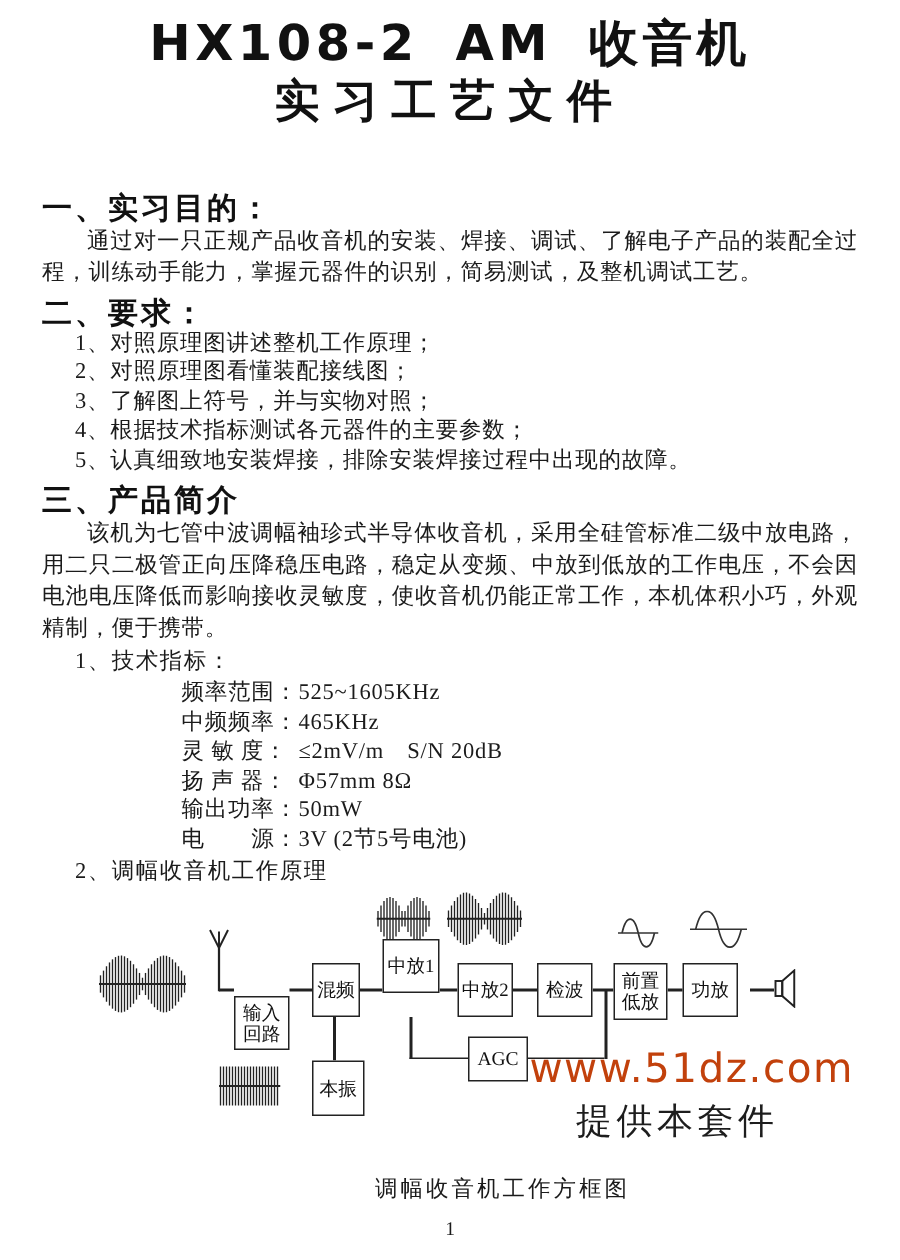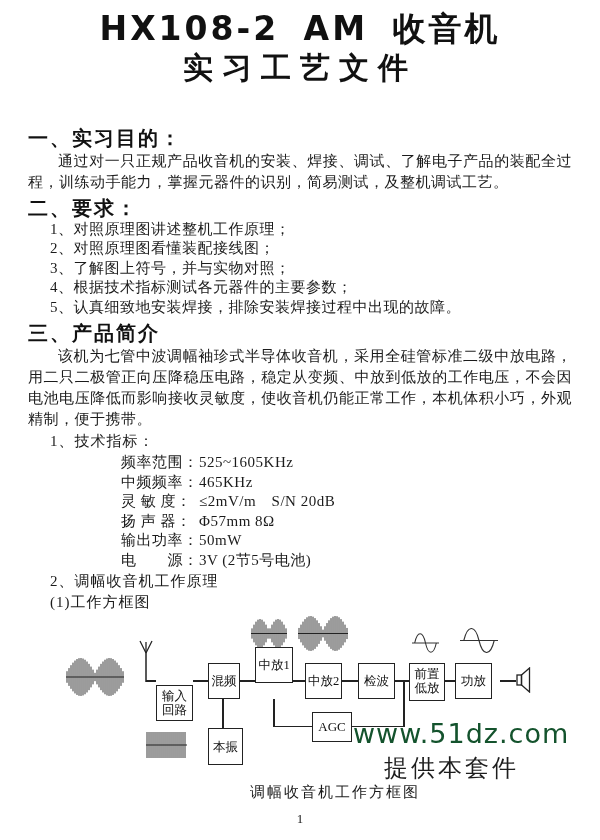--- a/index.html
+++ b/index.html
@@ -53,34 +53,34 @@
     border:1.6px solid #222;background:#fff;
     display:flex;align-items:center;justify-content:center;
     text-align:center;font-size:12.5px;line-height:1.15;
     letter-spacing:0;color:#111;
   }
   .b-input {left:156px;top:51px;width:37px;height:36px;padding:0 4px;margin-top:22px;}
   .b-mixer {left:208px;top:51px;width:32px;height:36px;}
   .b-if1   {left:255px;top:35px;width:38px;height:36px;}
   .b-if2   {left:305px;top:51px;width:37px;height:36px;}
   .b-det   {left:358px;top:51px;width:37px;height:36px;}
-  .b-pre   {left:409px;top:51px;width:36px;height:38px;padding:0 4px;font-family:Liberation Mono, monospace;}
+  .b-pre   {left:409px;top:51px;width:36px;height:38px;padding:0 4px;}
   .b-pa    {left:455px;top:51px;width:37px;height:36px;}
   .b-agc   {left:312px;top:100px;width:40px;height:30px;font-size:13px;}
   .b-lo    {left:208px;top:116px;width:35px;height:37px;}
 
   .ln{position:absolute;background:#222;}
   .lh{height:1.6px;}
   .lv{width:1.6px;}
 
   .wave{position:absolute;}
   .wm1{
     position:absolute;left:353px;top:106px;
     font-family:"DejaVu Sans","Liberation Sans",sans-serif;
-    font-size:27px;font-weight:400;color:#14532d;letter-spacing:1px;
+    font-size:27px;font-weight:400;color:#c2410c;letter-spacing:1px;
   }
   .wm2{
     position:absolute;left:384px;top:140px;
     font-size:24px;color:#1d1d1d;letter-spacing:3px;
   }
   .caption{
     position:absolute;left:0;top:783px;width:600px;
     text-align:center;font-size:15px;letter-spacing:2px;
     transform:translateX(35px);
   }
@@ -116,21 +116,20 @@
     <div class="specs">
       <div class="spec-row"><span class="spec-label">频率范围：</span><span class="spec-value">525~1605KHz</span></div>
       <div class="spec-row"><span class="spec-label">中频频率：</span><span class="spec-value">465KHz</span></div>
       <div class="spec-row"><span class="spec-label">灵 敏 度：</span><span class="spec-value">≤2mV/m　S/N 20dB</span></div>
       <div class="spec-row"><span class="spec-label">扬 声 器：</span><span class="spec-value">Φ57mm 8Ω</span></div>
       <div class="spec-row"><span class="spec-label">输出功率：</span><span class="spec-value">50mW</span></div>
       <div class="spec-row"><span class="spec-label">电　　源：</span><span class="spec-value">3V (2节5号电池)</span></div>
     </div>
 
     <p class="subhead">2、调幅收音机工作原理</p>
-    <p class="subhead">(1)工作方框图</p>
   </div>
 
   <div class="diagram">
 
     <svg class="wave" style="left:66px;top:45px" width="58" height="40">
         <line x1="1" y1="14.217676146957182" x2="1" y2="25.78232385304282" stroke="#222" stroke-width="0.9"></line>
         <line x1="3" y1="11.087951323384777" x2="3" y2="28.91204867661522" stroke="#222" stroke-width="0.9"></line>
         <line x1="5" y1="8.179491836636538" x2="5" y2="31.820508163363463" stroke="#222" stroke-width="0.9"></line>
         <line x1="7" y1="5.628294019792266" x2="7" y2="34.371705980207736" stroke="#222" stroke-width="0.9"></line>
         <line x1="9" y1="3.553649047314881" x2="9" y2="36.44635095268512" stroke="#222" stroke-width="0.9"></line>

